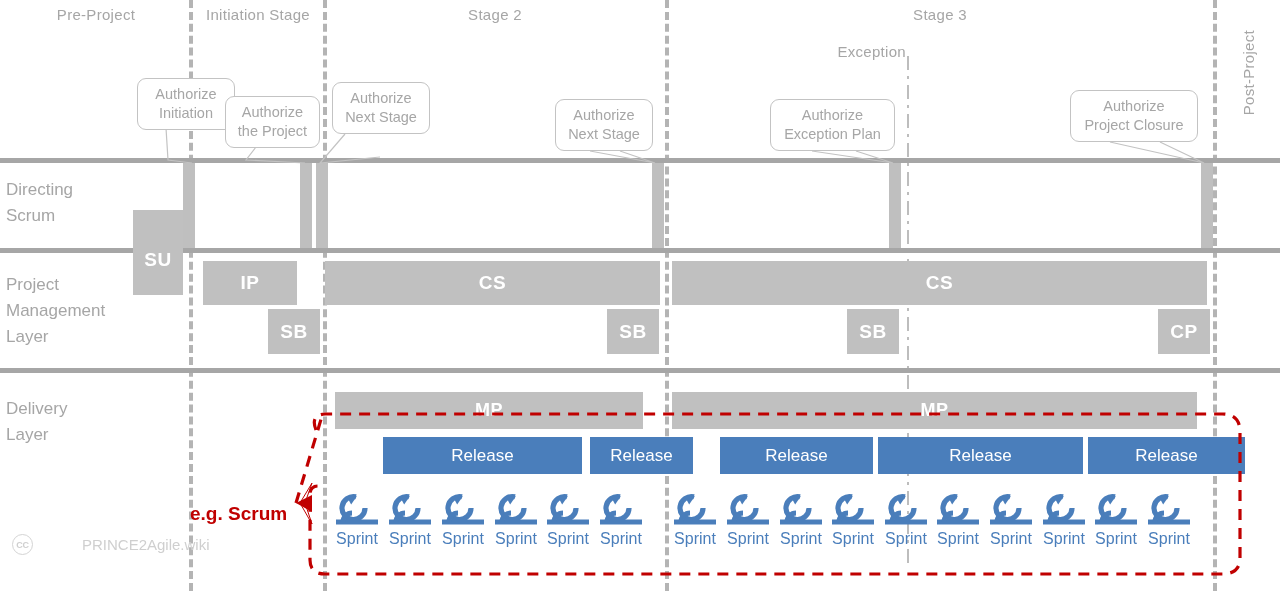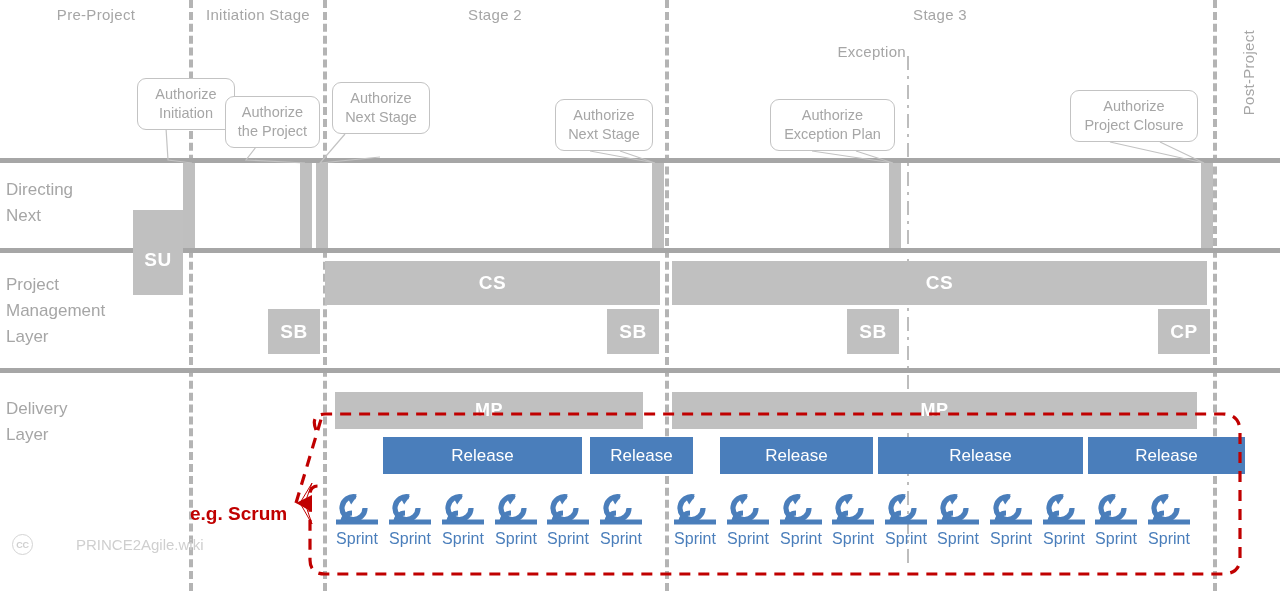--- a/index.html
+++ b/index.html
@@ -150,21 +150,21 @@
     font-size: 19px;
     font-weight: bold;
     white-space: nowrap;
   }
 
   
   .cc-wrap {
     position: absolute;
     display: flex;
     align-items: center;
-    gap: 6px;
+    gap: 12px;
     text-align: right;
   }
   .cc-badge {
     width: 21px; height: 21px;
     border: 1.6px solid #d4d4d4;
     border-radius: 50%;
     color: #cfcfcf;
     font-size: 9px;
     font-weight: bold;
     display: flex;
@@ -203,21 +203,21 @@
   <div class="stage-label" style="left:425px;width:140px;">Stage 2</div>
   <div class="stage-label" style="left:870px;width:140px;">Stage 3</div>
   <div class="stage-label vertical" style="left:1240px;">Post-Project</div>
   <div class="stage-label" style="left:786px;top:43px;width:120px;text-align:right;">Exception</div>
 
   <div class="hrule" style="top:158px;"></div>
   <div class="hrule" style="top:248px;"></div>
   <div class="hrule" style="top:368px;"></div>
 
   <div class="layer-label" style="top:177px;">Directing
-Next</div>
+Scrum</div>
   <div class="layer-label" style="top:272px;">Project
 Management
 Layer</div>
   <div class="layer-label" style="top:396px;">Delivery
 Layer</div>
 
   <div class="gate" style="left:183px;top:163px;width:12px;height:85px;"></div>
   <div class="gate" style="left:300px;top:163px;width:12px;height:85px;"></div>
   <div class="gate" style="left:316px;top:163px;width:12px;height:85px;"></div>
   <div class="gate" style="left:652px;top:163px;width:12px;height:85px;"></div>
@@ -242,20 +242,21 @@
   <div class="callout" style="left:332px;top:82px;width:98px;height:52px;">Authorize
 Next Stage</div>
   <div class="callout" style="left:555px;top:99px;width:98px;height:52px;">Authorize
 Next Stage</div>
   <div class="callout" style="left:770px;top:99px;width:125px;height:52px;">Authorize
 Exception Plan</div>
   <div class="callout" style="left:1070px;top:90px;width:128px;height:52px;">Authorize
 Project Closure</div>
 
   <div class="proc" style="left:133px;top:210px;width:50px;height:85px;align-items:flex-end;padding-bottom:24px;">SU</div>
+  <div class="proc" style="left:203px;top:261px;width:94px;height:44px;">IP</div>
   <div class="proc" style="left:325px;top:261px;width:335px;height:44px;">CS</div>
   <div class="proc" style="left:672px;top:261px;width:535px;height:44px;">CS</div>
   <div class="proc" style="left:268px;top:309px;width:52px;height:45px;">SB</div>
   <div class="proc" style="left:607px;top:309px;width:52px;height:45px;">SB</div>
   <div class="proc" style="left:847px;top:309px;width:52px;height:45px;">SB</div>
   <div class="proc" style="left:1158px;top:309px;width:52px;height:45px;">CP</div>
 
   <div class="proc mp" style="left:335px;top:392px;width:308px;height:37px;">MP</div>
   <div class="proc mp" style="left:672px;top:392px;width:525px;height:37px;">MP</div>
 

